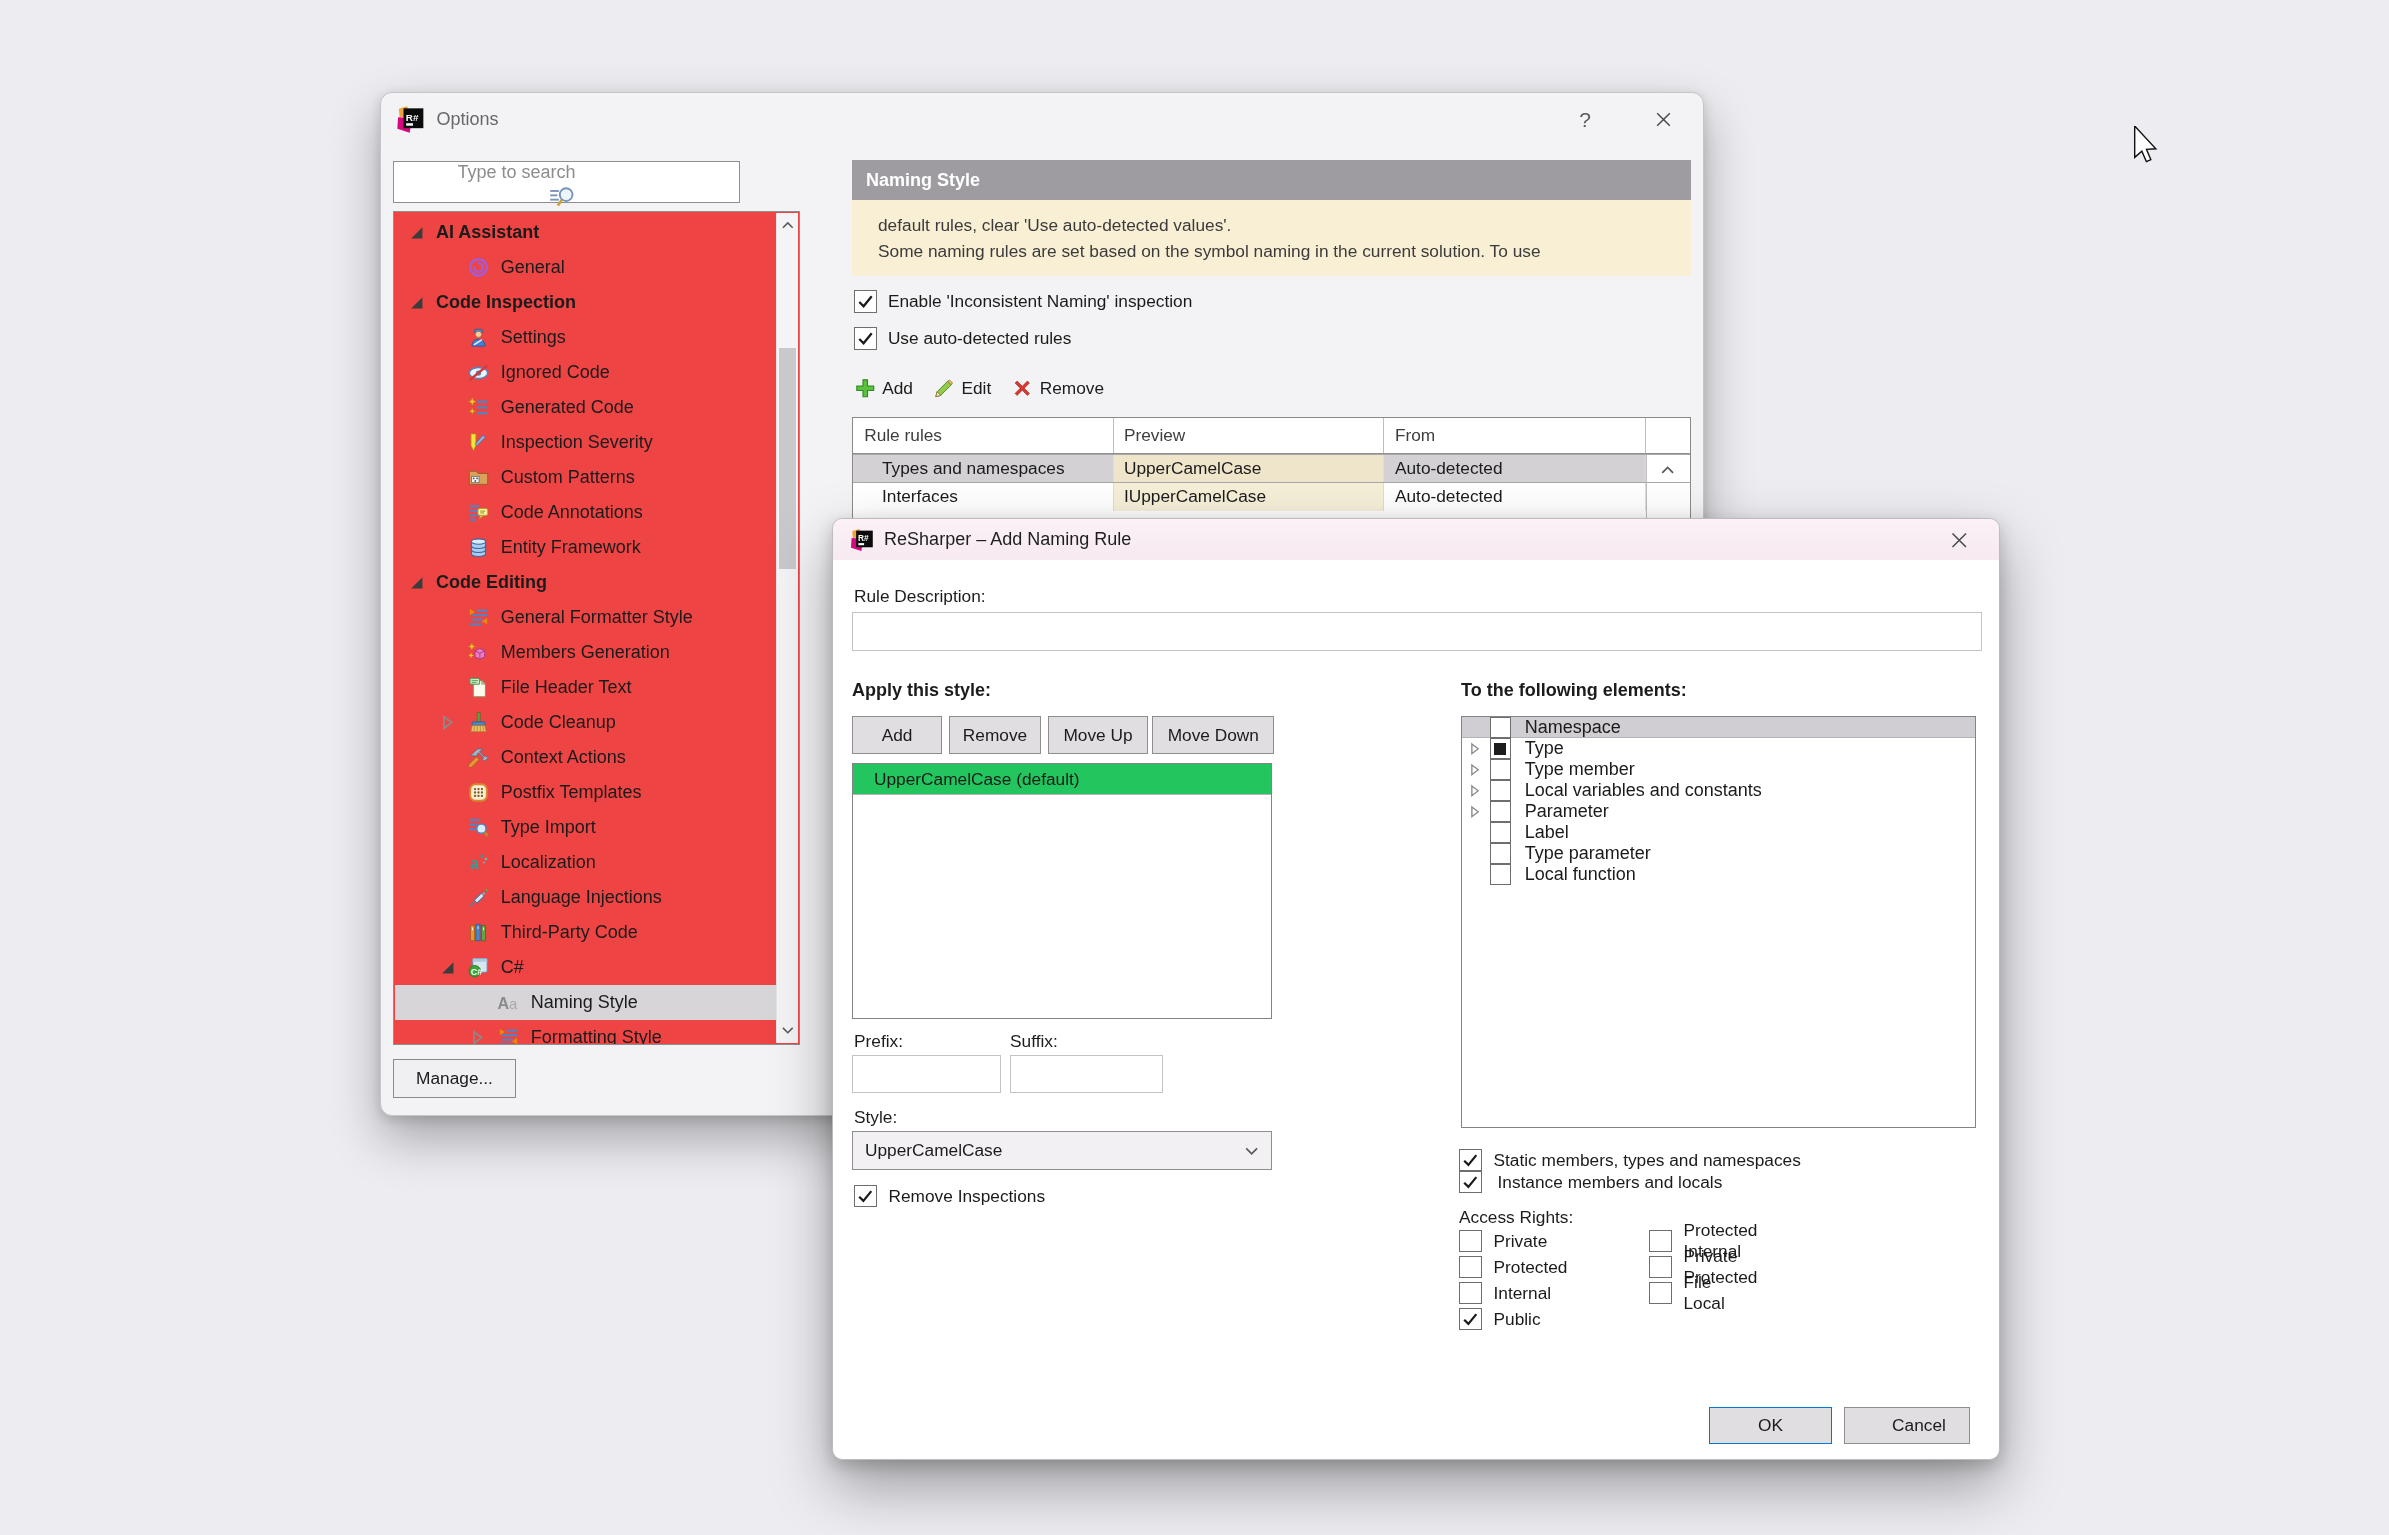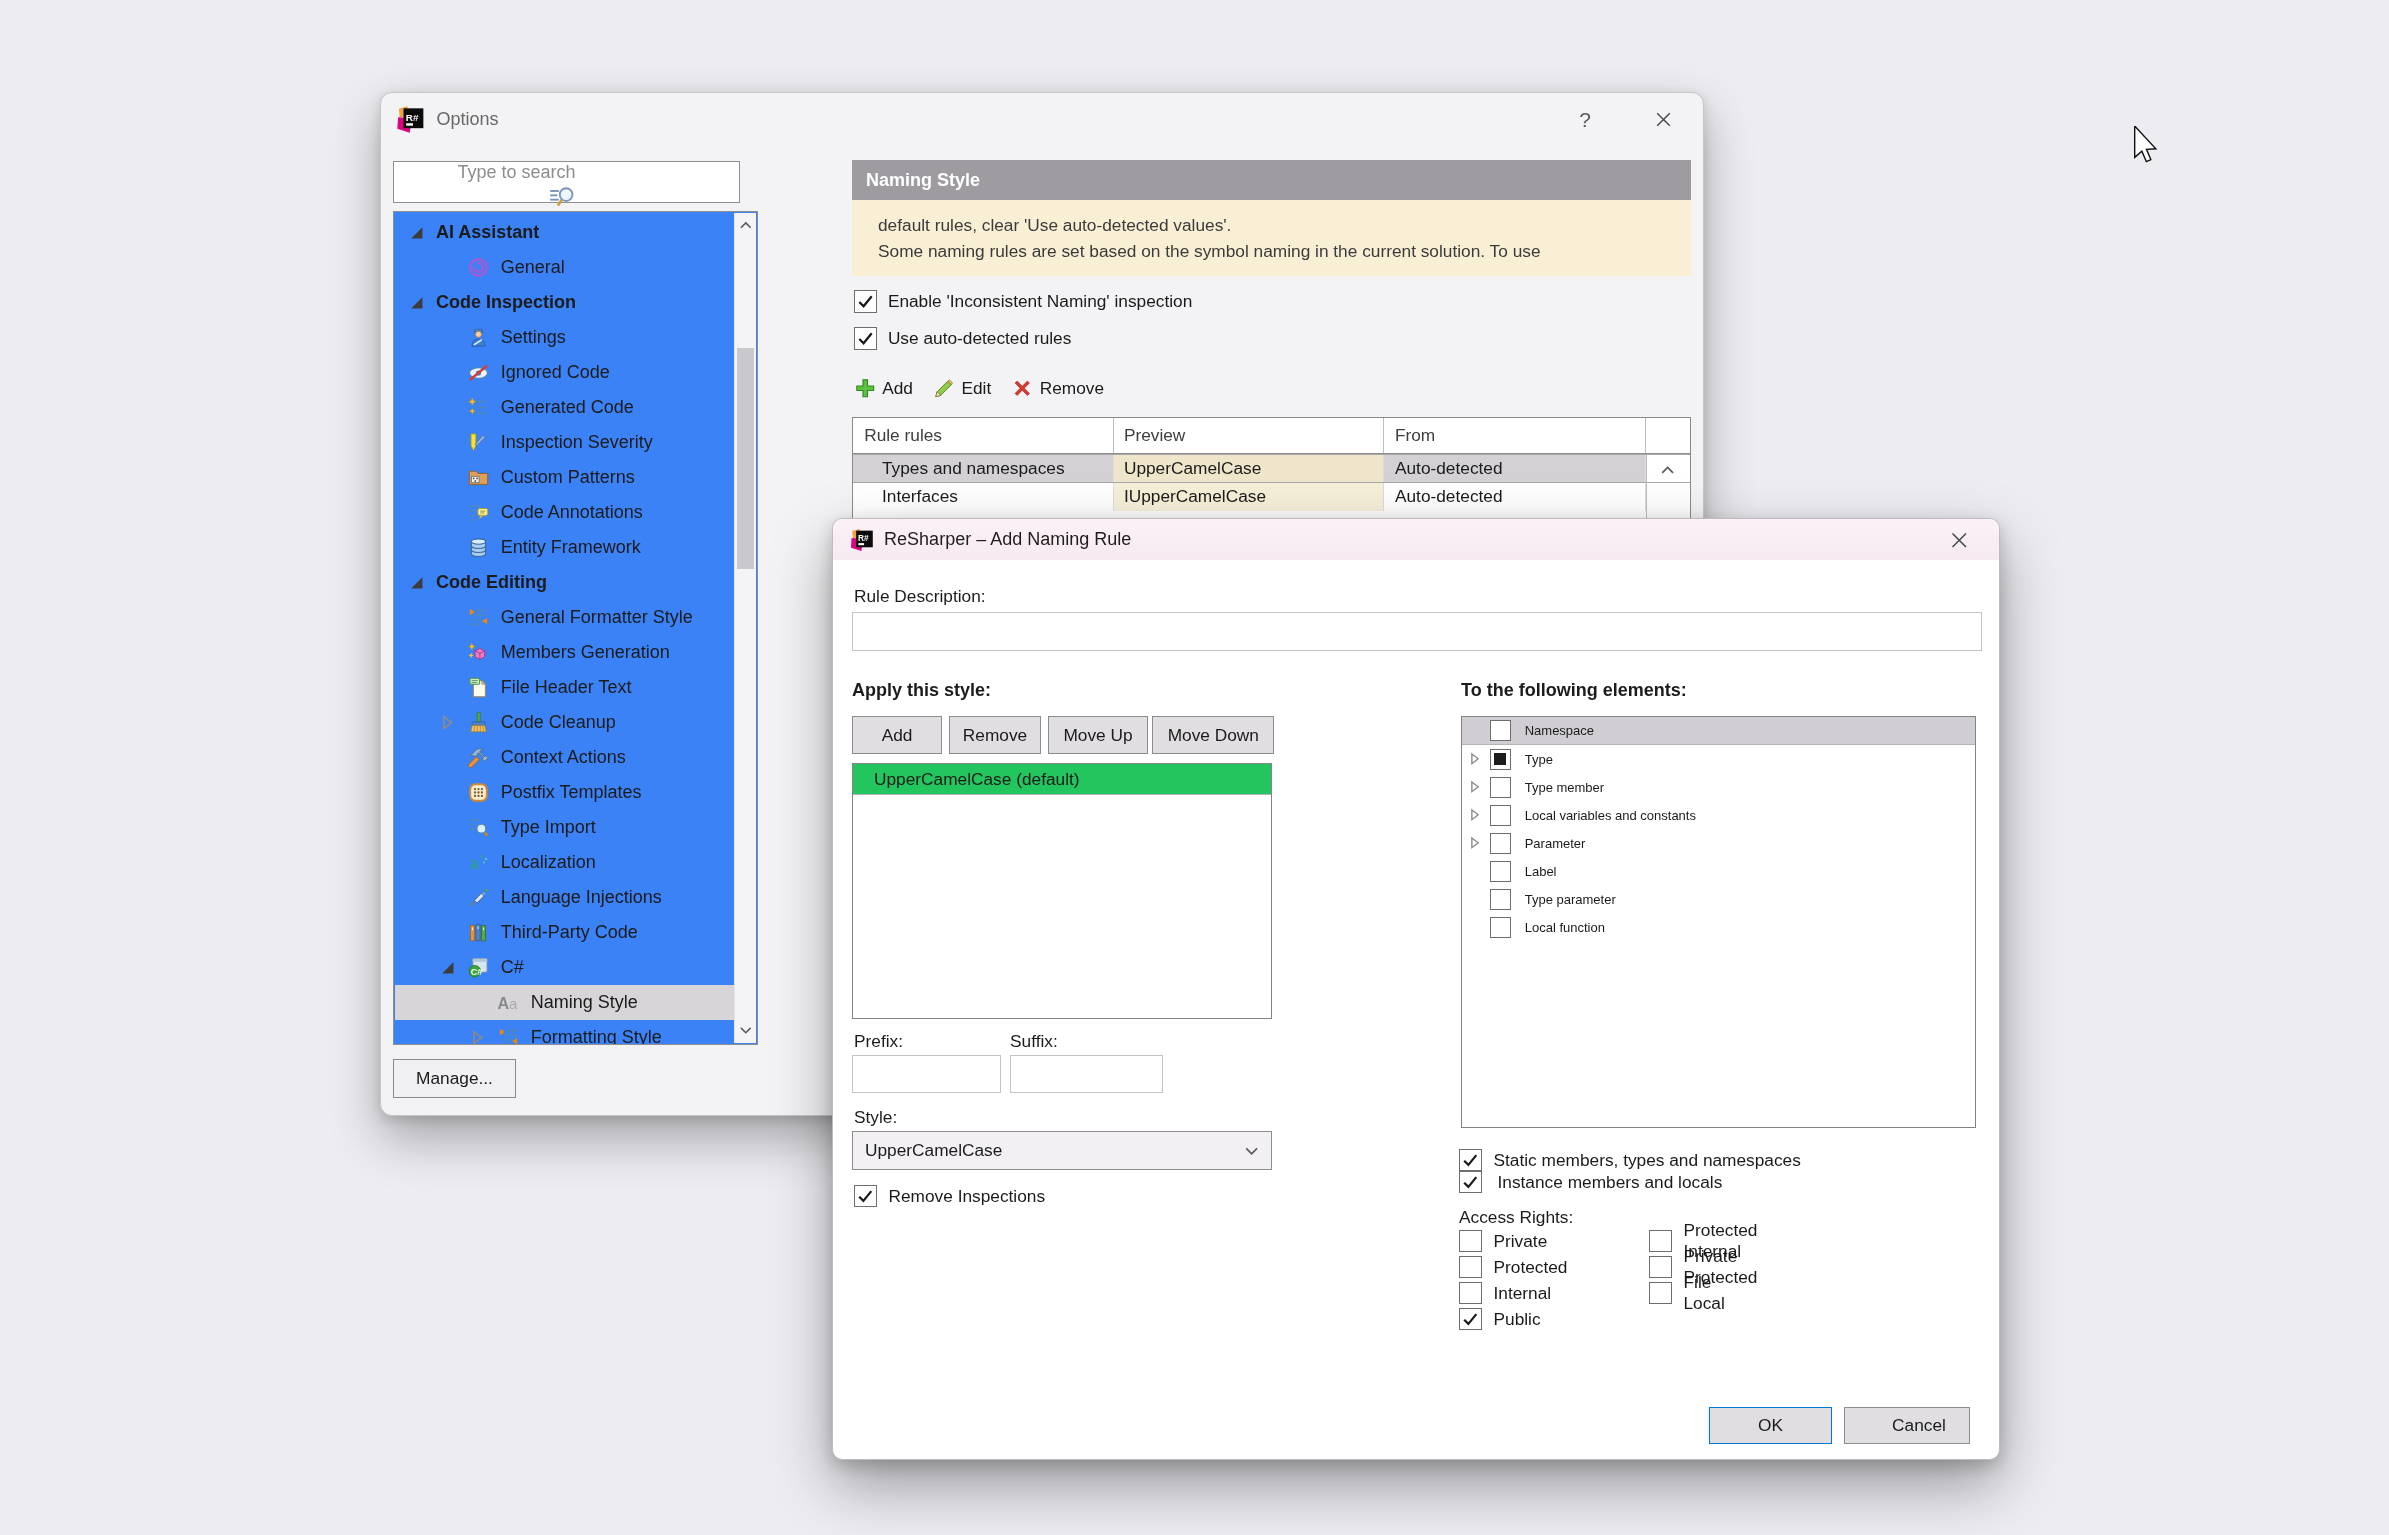--- a/index.html
+++ b/index.html
@@ -27,21 +27,21 @@
   #ow-help { left:1180px; }
   #ow-close { left:1258px; }
   #ow-close svg { width:21px; height:21px; }
 
   .searchbox { position:absolute; left:12px; top:68px; width:347px; height:42px; background:#fff; border:0.9px solid #8f8f8f; display:flex; align-items:center;flex-direction:column; }
   .searchbox input { flex:1; border:none; outline:none; font-family:inherit; font-size:18px; color:#333; padding-left:14px; background:transparent; }
   .searchbox input::placeholder { color:#8d8d8d; }
   .search-icon { width:29px; height:29px; margin-right:8.6px; flex:none; }
   .search-icon svg { width:100%; height:100%; }
 
-  .tree { position:absolute; left:12px; top:118px; width:365px; height:834px; background:#3b82f6; border:0.9px solid #8f8f8f; overflow:hidden; }
+  .tree { position:absolute; left:12px; top:118px; width:407px; height:834px; background:#ef4444; border:0.9px solid #8f8f8f; overflow:hidden; }
   .tree-rows { position:absolute; left:0.9px; top:2.6px; right:23px; }
   .tree-row { height:35px; display:flex; align-items:center; font-size:18px; white-space:nowrap; }
   .tree-row.bold .tlabel { font-weight:bold; }
   .tree-row.selected { background:#d7d5d8; }
   .tree-row.lvl0 { padding-left:12px; }
   .tree-row.lvl1 { padding-left:43px; }
   .tree-row.lvl2 { padding-left:73px; }
   .slot { width:29px; height:21px; flex:none; display:flex; align-items:center; }
   .slot svg { width:19px; height:19px; }
   .ticon { width:26px; height:23px; flex:none; margin-right:7.8px; display:flex; align-items:center; }
@@ -107,21 +107,21 @@
   .sl-row { height:31px; display:flex; align-items:center; padding-left:21px; font-size:17.3px; }
   .sl-row.selected { background:#22c55e; border-bottom:0.9px solid #b5b3b7; }
 
   .dropdown { position:absolute; left:19px; top:612px; width:420px; height:39px; background:#f2f0f3; border:1.7px solid #8e8c90; display:flex; align-items:center; font-size:17.3px; padding-left:12px; }
   .dropdown .chev { position:absolute; right:10.4px; top:10.4px; width:17.3px; height:17.3px; }
   .dropdown .chev svg { width:17.3px; height:17.3px; }
 
   .dlg-cb-row { position:absolute; display:flex; align-items:center; gap:12px; font-size:17.3px; height:24px; }
 
   .elements-box { position:absolute; left:628px; top:197px; width:515px; height:412px; background:#fff; border:0.9px solid #848288; overflow:hidden; }
-  .el-row { height:28px; display:flex; align-items:center; font-size:13px;text-align:center; }
+  .el-row { height:21px; display:flex; align-items:center; font-size:18px;text-align:center; }
   .el-row.selected { background:#d0ced2; border-bottom:0.9px solid #b5b3b7; }
   .el-row .slot2 { width:22.5px; margin-left:5.2px; flex:none; display:flex; align-items:center; }
   .el-row .slot2 svg { width:15.6px; height:15.6px; }
   .el-row .cb { width:21px; height:21px; margin-right:14px; }
   .ar-col { position:absolute; }
   .ar-row { position:absolute; display:flex; align-items:center; gap:12px; font-size:17.3px; height:24px; left:0; }
   .ar-row .cb { width:22.5px; height:22.5px; }
 
   #ok-btn { position:absolute; left:876px; top:888px; width:123px; height:37px; border:1.7px solid #0078d7; }
   #cancel-btn { position:absolute; left:1011px; top:888px; width:126px; height:37px;padding-left:24px; }

